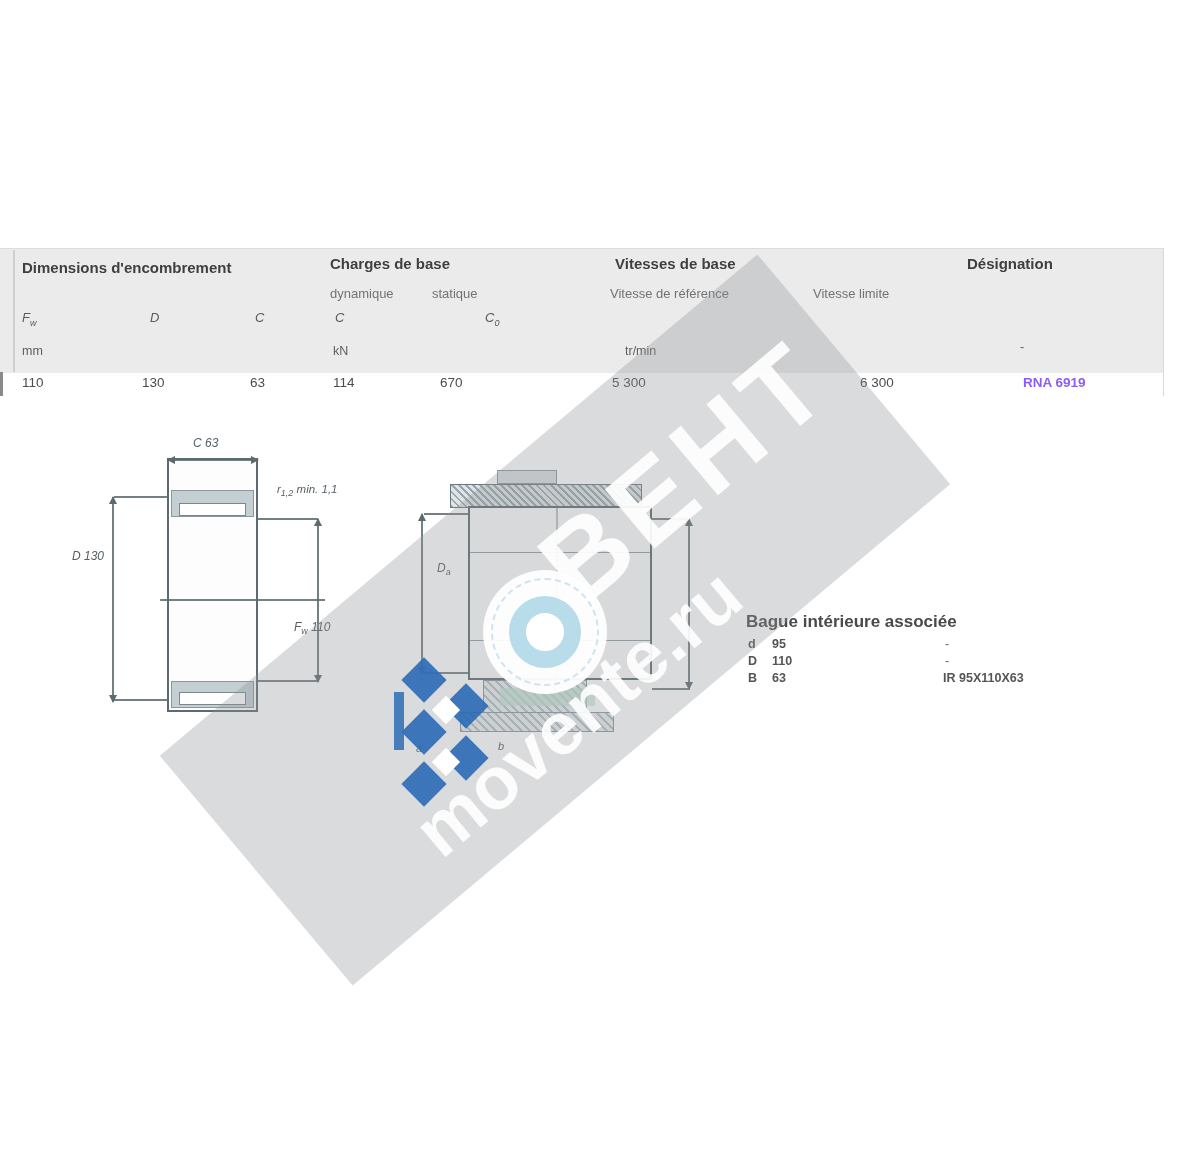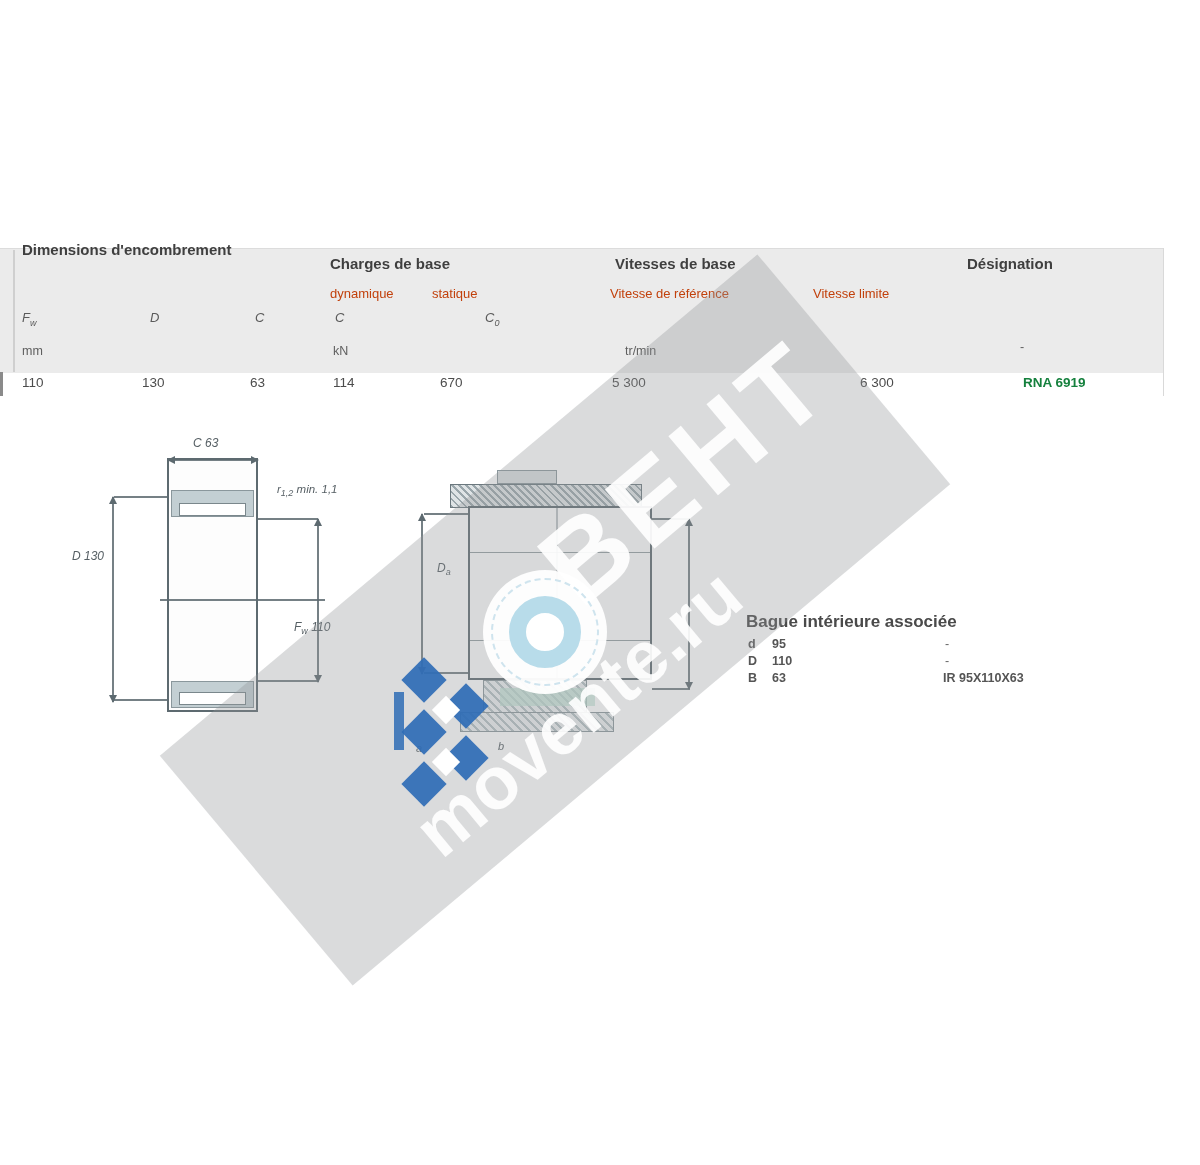--- a/index.html
+++ b/index.html
@@ -3,21 +3,21 @@
 <meta charset="utf-8">
 <style>
   html,body{margin:0;padding:0;background:#fff;}
   #page{position:relative;width:1200px;height:1165px;background:#fff;overflow:hidden;
         font-family:"Liberation Sans",sans-serif;color:#4a4a4a;}
   .abs{position:absolute;}
   #doc{position:absolute;left:0;top:0;width:1200px;height:1165px;filter:blur(0.6px);}
   
   .strip{left:0;top:248px;width:1163px;height:124px;background:#ebebeb;border-top:1px solid #dcdcdc;}
   .gh{font-size:15px;font-weight:bold;color:#3f3f3f;white-space:nowrap;}
-  .sh{font-size:13px;color:#c2410c;white-space:nowrap;}
+  .sh{font-size:13px;color:#737373;white-space:nowrap;}
   .sym{font-size:13px;color:#5a5a5a;font-style:italic;white-space:nowrap;}
   .unit{font-size:12.5px;color:#5f5f5f;white-space:nowrap;}
   .dat{font-size:13.5px;color:#4c4c4c;white-space:nowrap;}
   .sub{font-size:9px;vertical-align:sub;}
   
   .ln{background:#5d6a70;opacity:.85;}
   .thin{background:#7a878c;opacity:.8;}
   .hatch{background:repeating-linear-gradient(45deg,#9aa6ab 0 2px,#dfe4e6 2px 5px);border:1px solid #6b787e;}
   .hatch2{background:repeating-linear-gradient(45deg,#b4bfc3 0 2px,#eceff0 2px 6px);border:1px solid #8a979c;}
   .dimtxt{font-size:12px;color:#565f64;font-style:italic;white-space:nowrap;}
@@ -48,21 +48,21 @@
 <body>
 
 <div id="page">
 <div id="doc">
 
   <div class="abs strip"></div>
   <div class="abs" style="left:13px;top:250px;width:2px;height:122px;background:#cfcfcf;"></div>
   <div class="abs" style="left:1163px;top:248px;width:1px;height:148px;background:#d9d9d9;"></div>
   <div class="abs" style="left:0;top:372px;width:3px;height:24px;background:#8a8a8a;"></div>
 
-  <div class="abs gh" style="left:22px;top:241px;">Dimensions d'encombrement</div>
+  <div class="abs gh" style="left:22px;top:259px;">Dimensions d'encombrement</div>
   <div class="abs gh" style="left:330px;top:255px;">Charges de base</div>
   <div class="abs gh" style="left:615px;top:255px;">Vitesses de base</div>
   <div class="abs gh" style="left:967px;top:255px;">Désignation</div>
 
   <div class="abs sh" style="left:330px;top:286px;">dynamique</div>
   <div class="abs sh" style="left:432px;top:286px;">statique</div>
   <div class="abs sh" style="left:610px;top:286px;">Vitesse de référence</div>
   <div class="abs sh" style="left:813px;top:286px;">Vitesse limite</div>
 
   <div class="abs sym" style="left:22px;top:310px;"><span>F</span><span class="sub">w</span></div>
@@ -76,21 +76,21 @@
   <div class="abs unit" style="left:625px;top:344px;">tr/min</div>
   <div class="abs unit" style="left:1020px;top:340px;">-</div>
 
   <div class="abs dat" style="left:22px;top:375px;">110</div>
   <div class="abs dat" style="left:142px;top:375px;">130</div>
   <div class="abs dat" style="left:250px;top:375px;">63</div>
   <div class="abs dat" style="left:333px;top:375px;">114</div>
   <div class="abs dat" style="left:440px;top:375px;">670</div>
   <div class="abs dat" style="left:612px;top:375px;text-align:right;">5 300</div>
   <div class="abs dat" style="left:860px;top:375px;">6 300</div>
-  <div class="abs dat" style="left:1023px;top:375px;font-weight:bold;color:#15803d;">RNA 6919</div>
+  <div class="abs dat" style="left:1023px;top:375px;font-weight:bold;color:#8b5cf6;">RNA 6919</div>
 
   <div>
     <div class="abs" style="left:167px;top:458px;width:91px;height:254px;border:2px solid #5d6a70;box-sizing:border-box;background:#fdfdfd;"></div>
     <div class="abs" style="left:171px;top:490px;width:83px;height:27px;background:#c3cfd3;border:1px solid #8a979c;box-sizing:border-box;"></div>
     <div class="abs" style="left:179px;top:503px;width:67px;height:13px;background:#fff;border:1px solid #7a878c;box-sizing:border-box;"></div>
     <div class="abs" style="left:171px;top:681px;width:83px;height:27px;background:#c3cfd3;border:1px solid #8a979c;box-sizing:border-box;"></div>
     <div class="abs" style="left:179px;top:692px;width:67px;height:13px;background:#fff;border:1px solid #7a878c;box-sizing:border-box;"></div>
     <div class="abs ln" style="left:160px;top:599px;width:165px;height:2px;"></div>
 
     <div class="abs ln" style="left:168px;top:459px;width:90px;height:2px;"></div>

